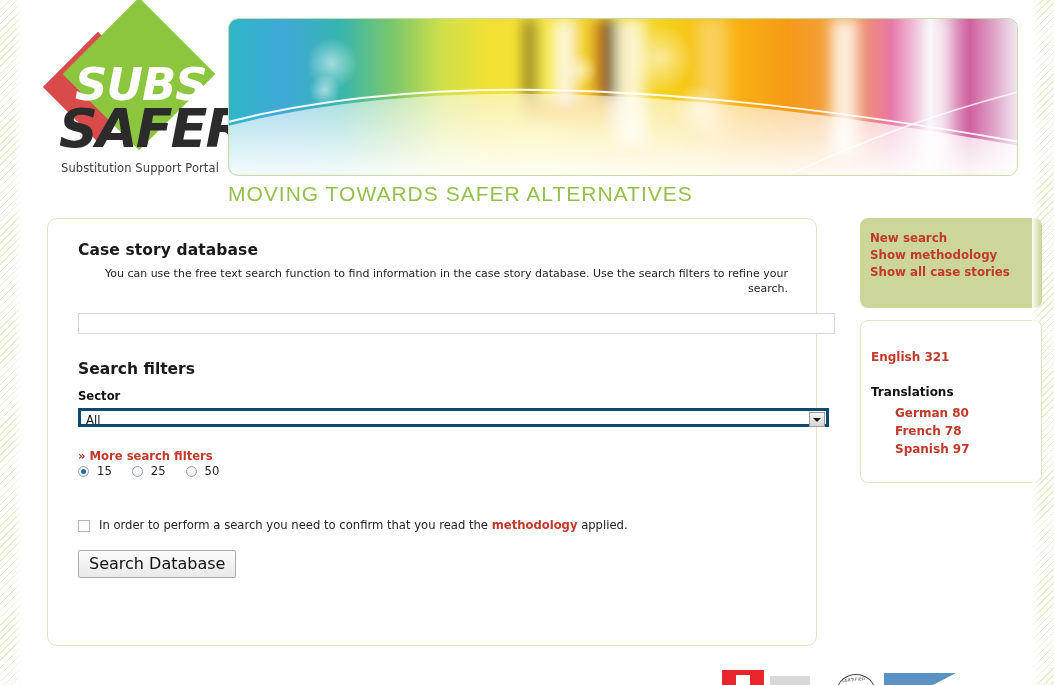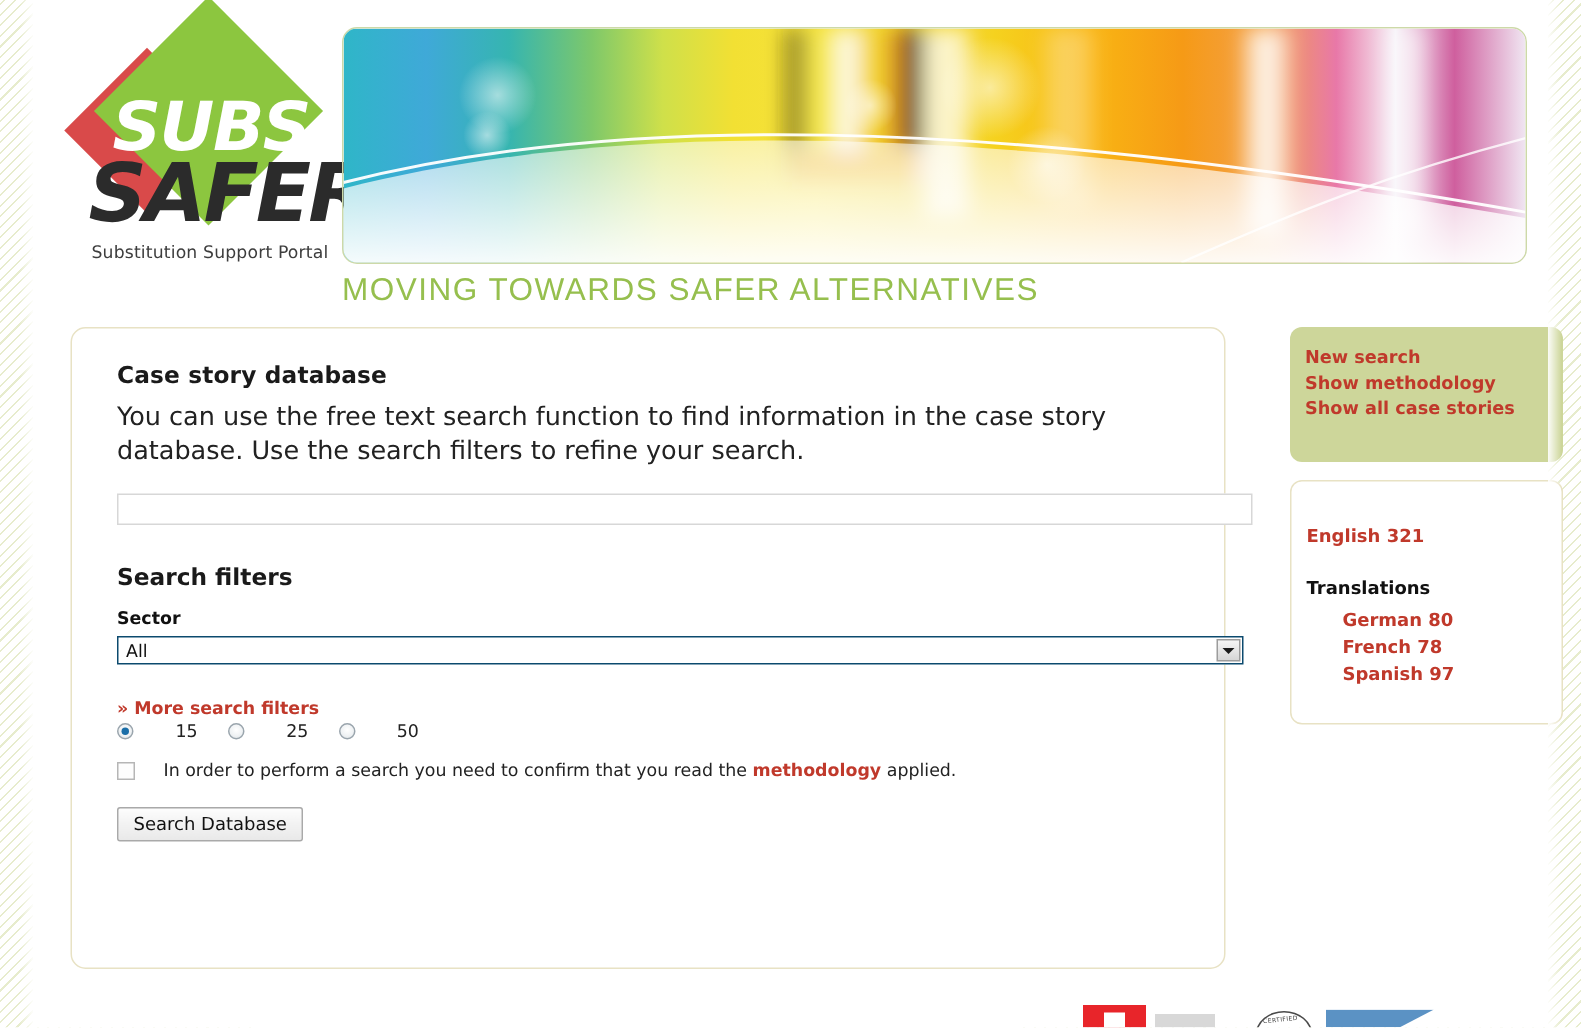--- a/index.html
+++ b/index.html
@@ -145,23 +145,24 @@
   h2.section-title {
     margin: 0 0 8px 0;
     font-family: "DejaVu Sans", sans-serif;
     font-size: 15.5px;
     font-weight: bold;
     color: #1a1a1a;
     letter-spacing: 0.1px;
   }
   p.intro {
     margin: 0 0 16px 0;
-    font-size: 17px;
+    font-size: 11px;
     color: #222;
     line-height: 1.35;
+    text-align: right;
   }
   .field-label {
     font-size: 11.6px;
     font-weight: bold;
     color: #111;
     margin: 0 0 7px 0;
   }
   #search-text-input {
     width: 749px;
     height: 17px;
@@ -186,21 +187,21 @@
     font-weight: bold;
     color: #111;
     margin: 0 0 5px 0;
   }
 
   
   .select-wrap {
     position: relative;
     width: 751px;
     height: 19px;
-    border: 1px solid #0c4a6e;
+    border: 3px solid #0c4a6e;
     background: #ffffff;
     box-sizing: border-box;
   }
   .select-value {
     position: absolute;
     left: 5px; top: 2px;
     font-size: 11.6px;
     color: #111;
   }
   .select-button {
@@ -246,45 +247,44 @@
     position: relative;
   }
   .radio.checked::after {
     content: "";
     position: absolute;
     left: 2px; top: 2px;
     width: 5px; height: 5px;
     border-radius: 50%;
     background: #1a6ea8;
   }
-  .radio-label { font-size: 11.6px; color: #222; margin-left: 20px; }
+  .radio-label { font-size: 11.6px; color: #222; }
 
   .confirm-row {
     display: flex;
     align-items: flex-end;
-    margin-top: 12px;
-    gap: 10px;
+    margin-top: 40px;
   }
   .checkbox {
     width: 12px; height: 12px;
     border: 1px solid #b6b6b6;
     background: #fdfdfd;
     box-sizing: border-box;
     margin-right: 9px;
   }
   .confirm-text { font-size: 11.6px; color: #222; }
   .confirm-text a {
     color: #c0392b;
     font-weight: bold;
     text-decoration: none;
   }
   #search-db-button {
     margin-top: 18px;
     font-family: "DejaVu Sans", sans-serif;
-    font-size: 12px;
+    font-size: 16px;
     color: #111;
     background: linear-gradient(to bottom, #fdfdfd 0%, #f2f2f2 50%, #e9e9e9 100%);
     border: 1px solid #a9a9a9;
     border-radius: 2px;
     padding: 3px 10px 4px 10px;
     cursor: pointer;
   }
 
   
   #sidebar-links {

